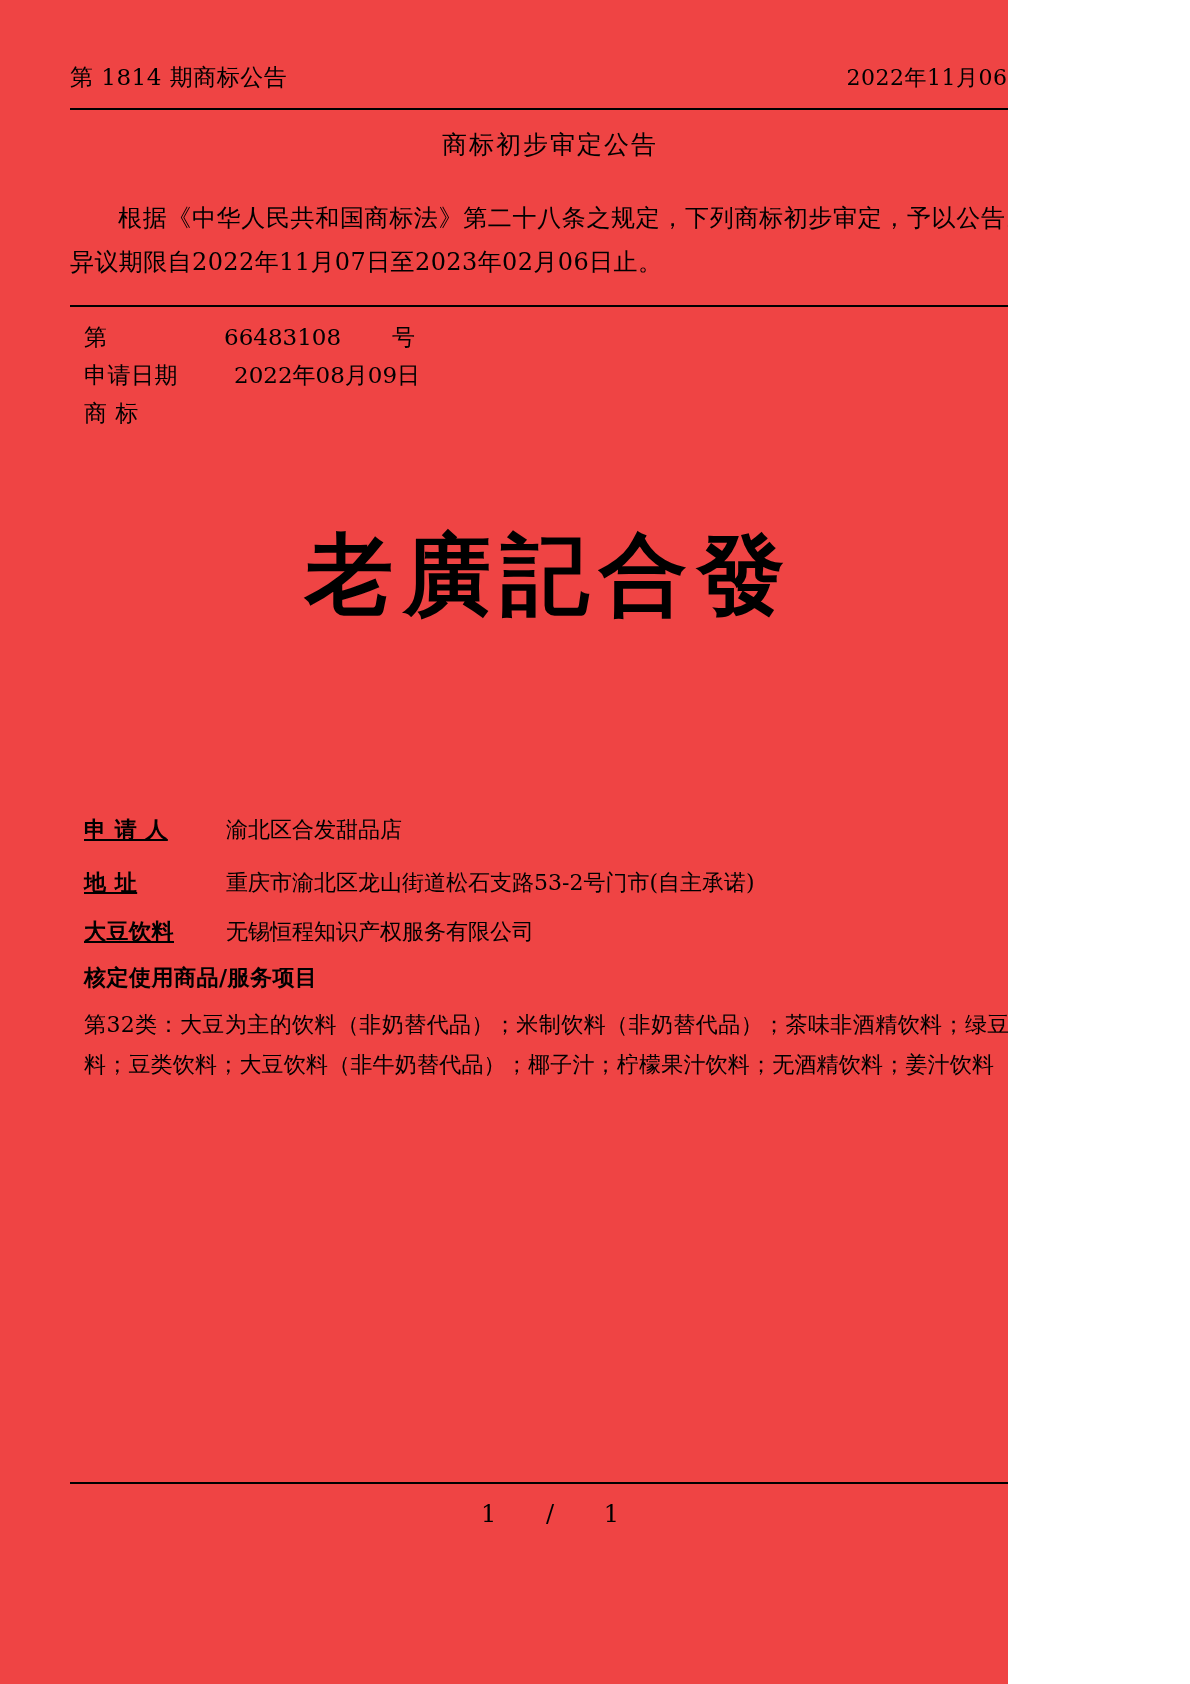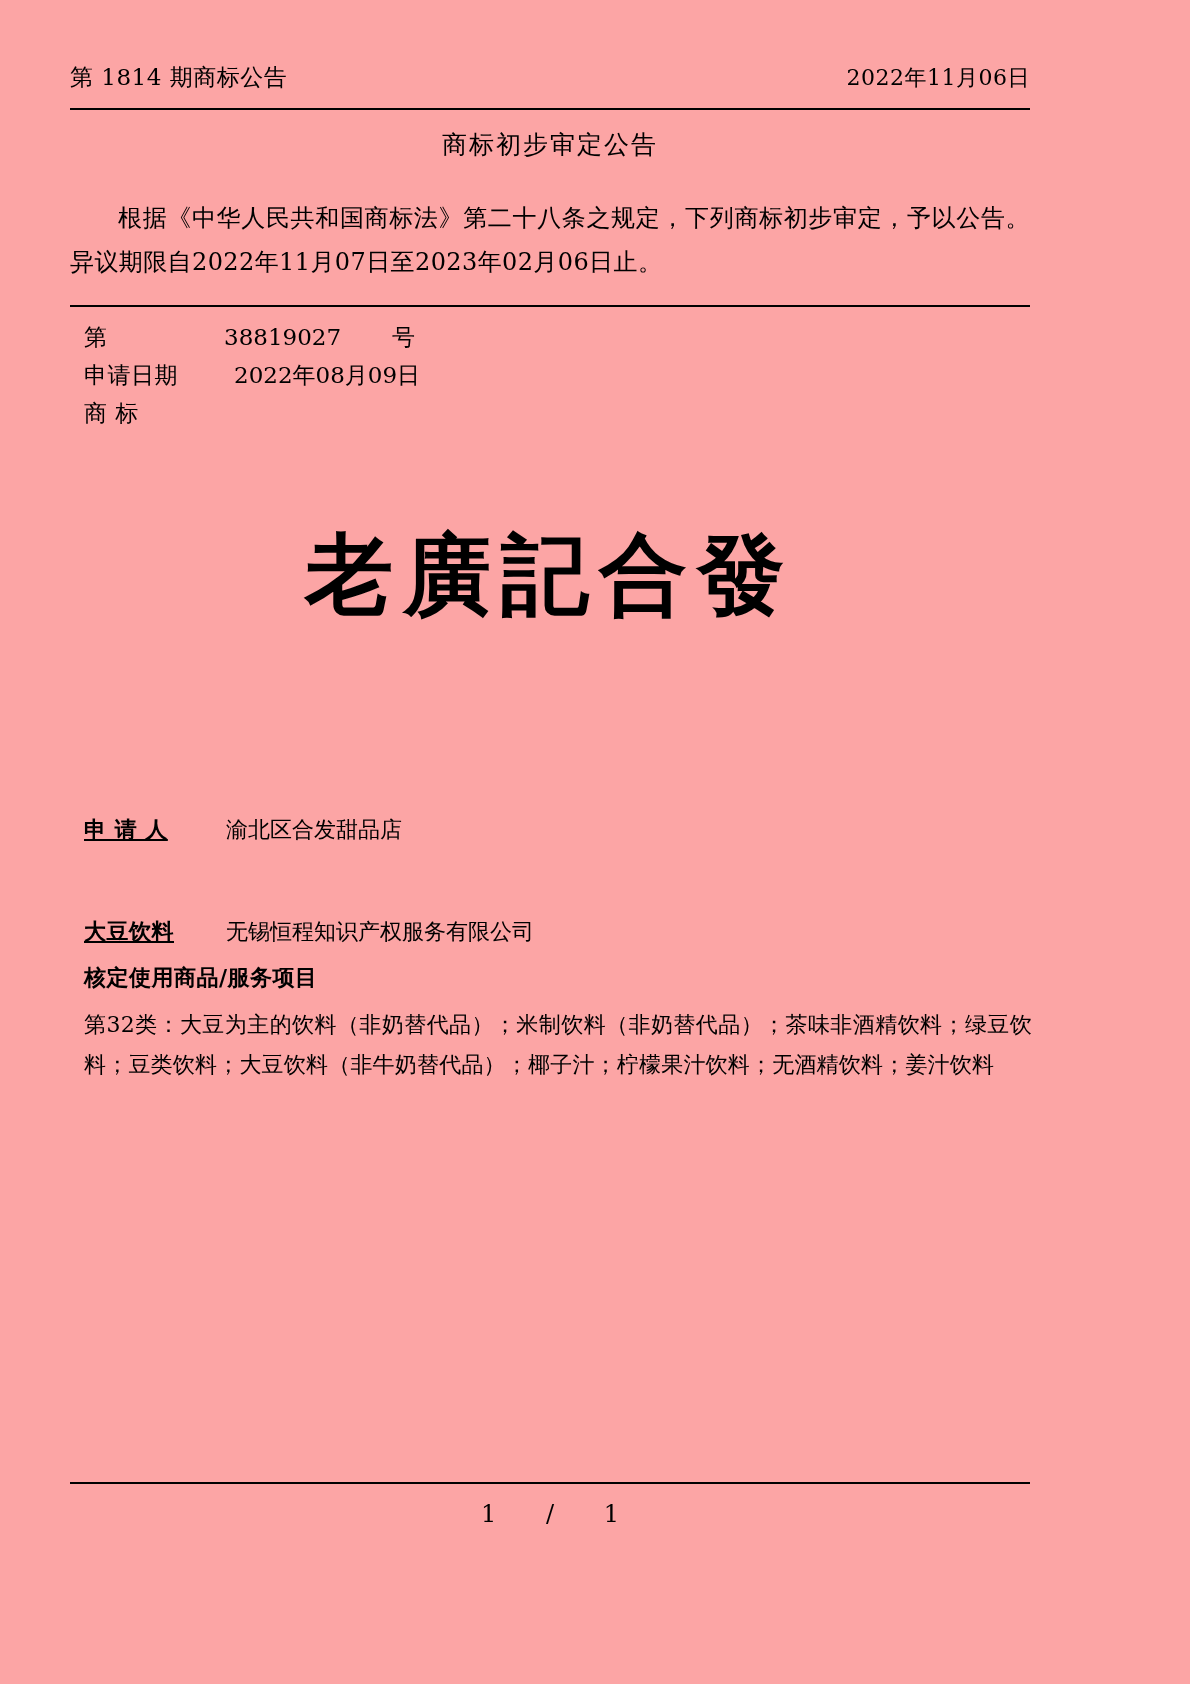--- a/index.html
+++ b/index.html
@@ -6,23 +6,23 @@
     margin: 0;
     padding: 0;
     background: #ffffff;
   }
   body {
     font-family: "DejaVu Serif", "Liberation Serif", serif;
     color: #000000;
   }
   .page {
     position: relative;
-    width: 1190px;
+    width: 1008px;
     height: 1684px;
-    background: #fca5a5;
+    background: #ef4444;
     box-sizing: border-box;
     overflow: hidden;
   }
   .content {
     position: absolute;
     left: 70px;
     top: 0;
     width: 960px;
     height: 1684px;
   }
@@ -199,41 +199,45 @@
 
     <div class="doc-title">商标初步审定公告</div>
 
     <div class="intro">根据《中华人民共和国商标法》第二十八条之规定，下列商标初步审定，予以公告。异议期限自2022年11月07日至2023年02月06日止。</div>
 
     <div class="rule rule-mid"></div>
 
     <div class="rec-row row-number">
       <span class="rec-label">第</span>
       <span class="num-wrap">
-        <span class="reg-no">38819027</span>
+        <span class="reg-no">66483108</span>
         <span class="hao">号</span>
       </span>
     </div>
 
     <div class="rec-row row-appdate">
       <span class="rec-label">申请日期</span>
       <span class="rec-value">2022年08月09日</span>
     </div>
 
     <div class="rec-row row-mark">
       <span class="rec-label">商    标</span>
     </div>
 
     <div class="mark-art">老廣記合發</div>
 
     <div class="app-row row-applicant">
       <span class="app-label">申 请 人</span>
       <span class="app-value">渝北区合发甜品店</span>
     </div>
 
+    <div class="app-row row-address">
+      <span class="app-label">地    址</span>
+      <span class="app-value">重庆市渝北区龙山街道松石支路53-2号门市(自主承诺)</span>
+    </div>
 
     <div class="app-row row-agency">
       <span class="app-label solid">大豆饮料</span>
       <span class="app-value">无锡恒程知识产权服务有限公司</span>
     </div>
 
     <div class="goods-title">核定使用商品/服务项目</div>
     <div class="goods-body">第32类：大豆为主的饮料（非奶替代品）；米制饮料（非奶替代品）；茶味非酒精饮料；绿豆饮料；豆类饮料；大豆饮料（非牛奶替代品）；椰子汁；柠檬果汁饮料；无酒精饮料；姜汁饮料</div>
 
     <div class="rule rule-bottom"></div>

